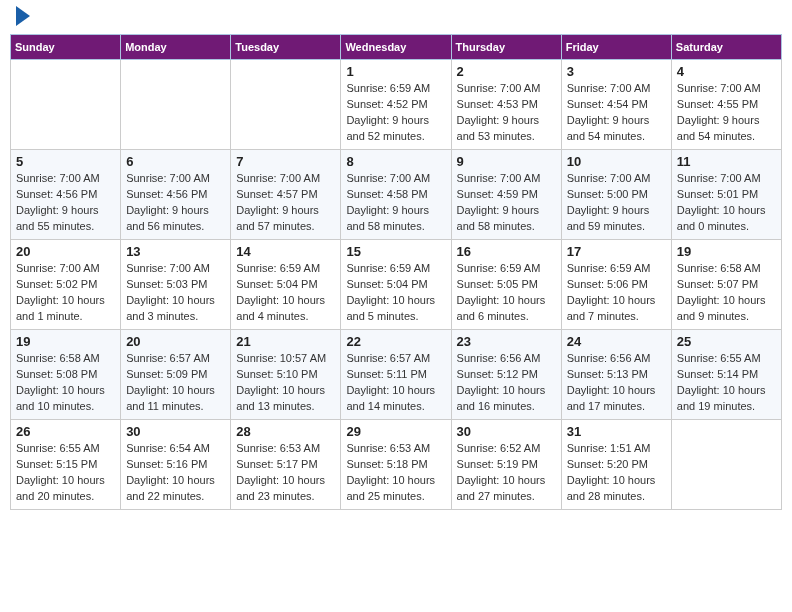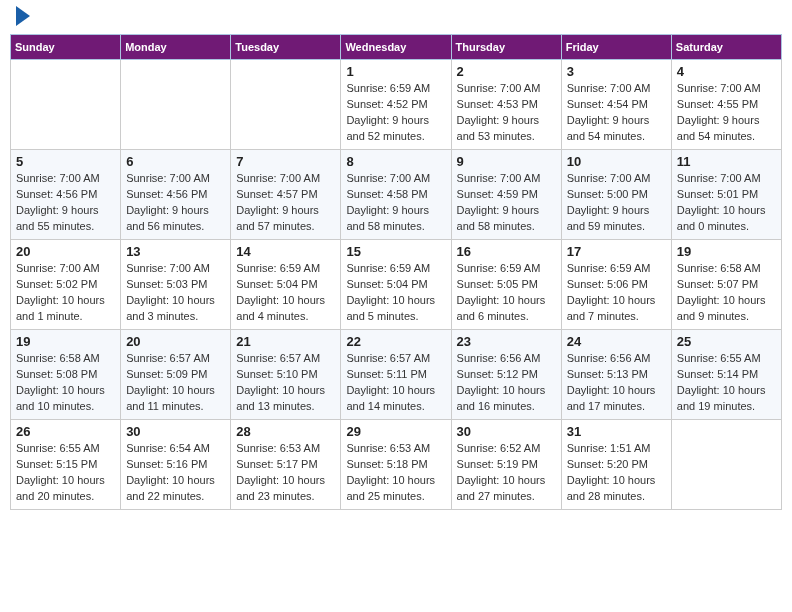--- a/index.html
+++ b/index.html
@@ -253,21 +253,21 @@
 Daylight: 10 hours and 10 minutes.</div>
         </td>
         <td>
           <div class="day-number">20</div>
           <div class="day-info">Sunrise: 6:57 AM
 Sunset: 5:09 PM
 Daylight: 10 hours and 11 minutes.</div>
         </td>
         <td>
           <div class="day-number">21</div>
-          <div class="day-info">Sunrise: 6:57 AM
+          <div class="day-info">Sunrise: 10:57 AM
 Sunset: 5:10 PM
 Daylight: 10 hours and 13 minutes.</div>
         </td>
         <td>
           <div class="day-number">22</div>
           <div class="day-info">Sunrise: 6:57 AM
 Sunset: 5:11 PM
 Daylight: 10 hours and 14 minutes.</div>
         </td>
         <td>

